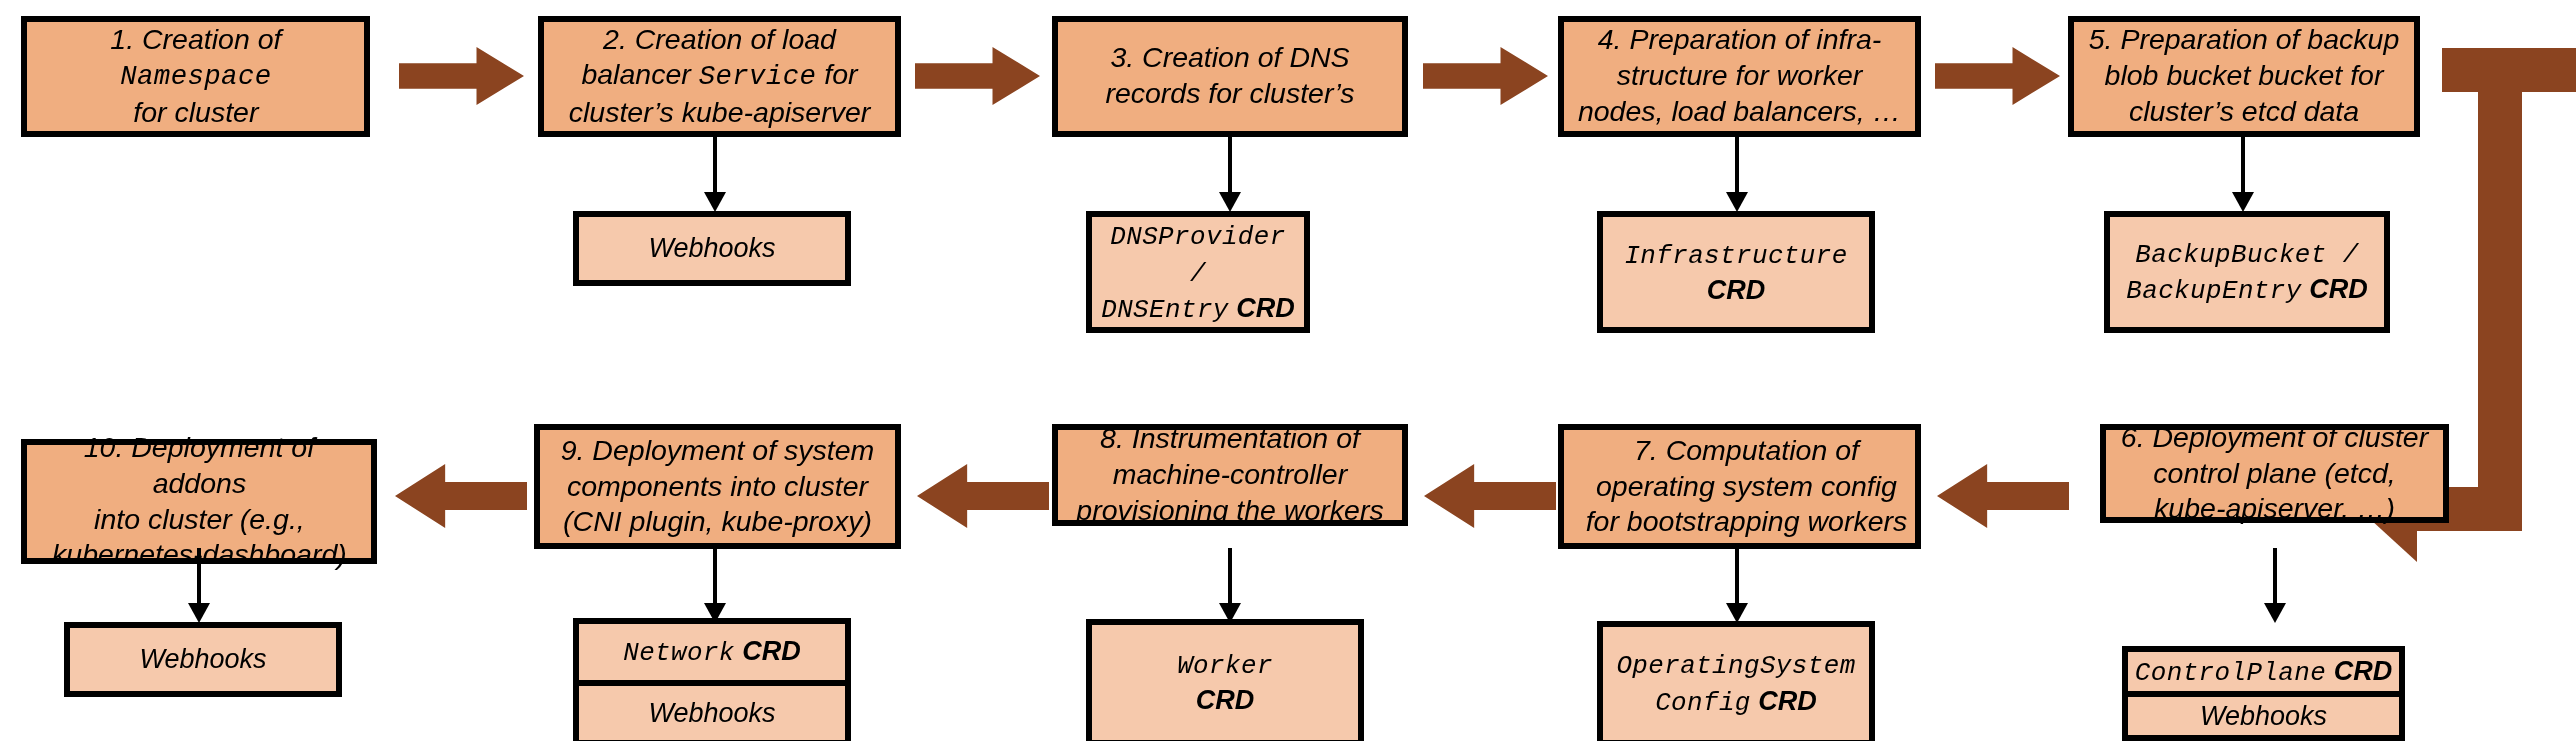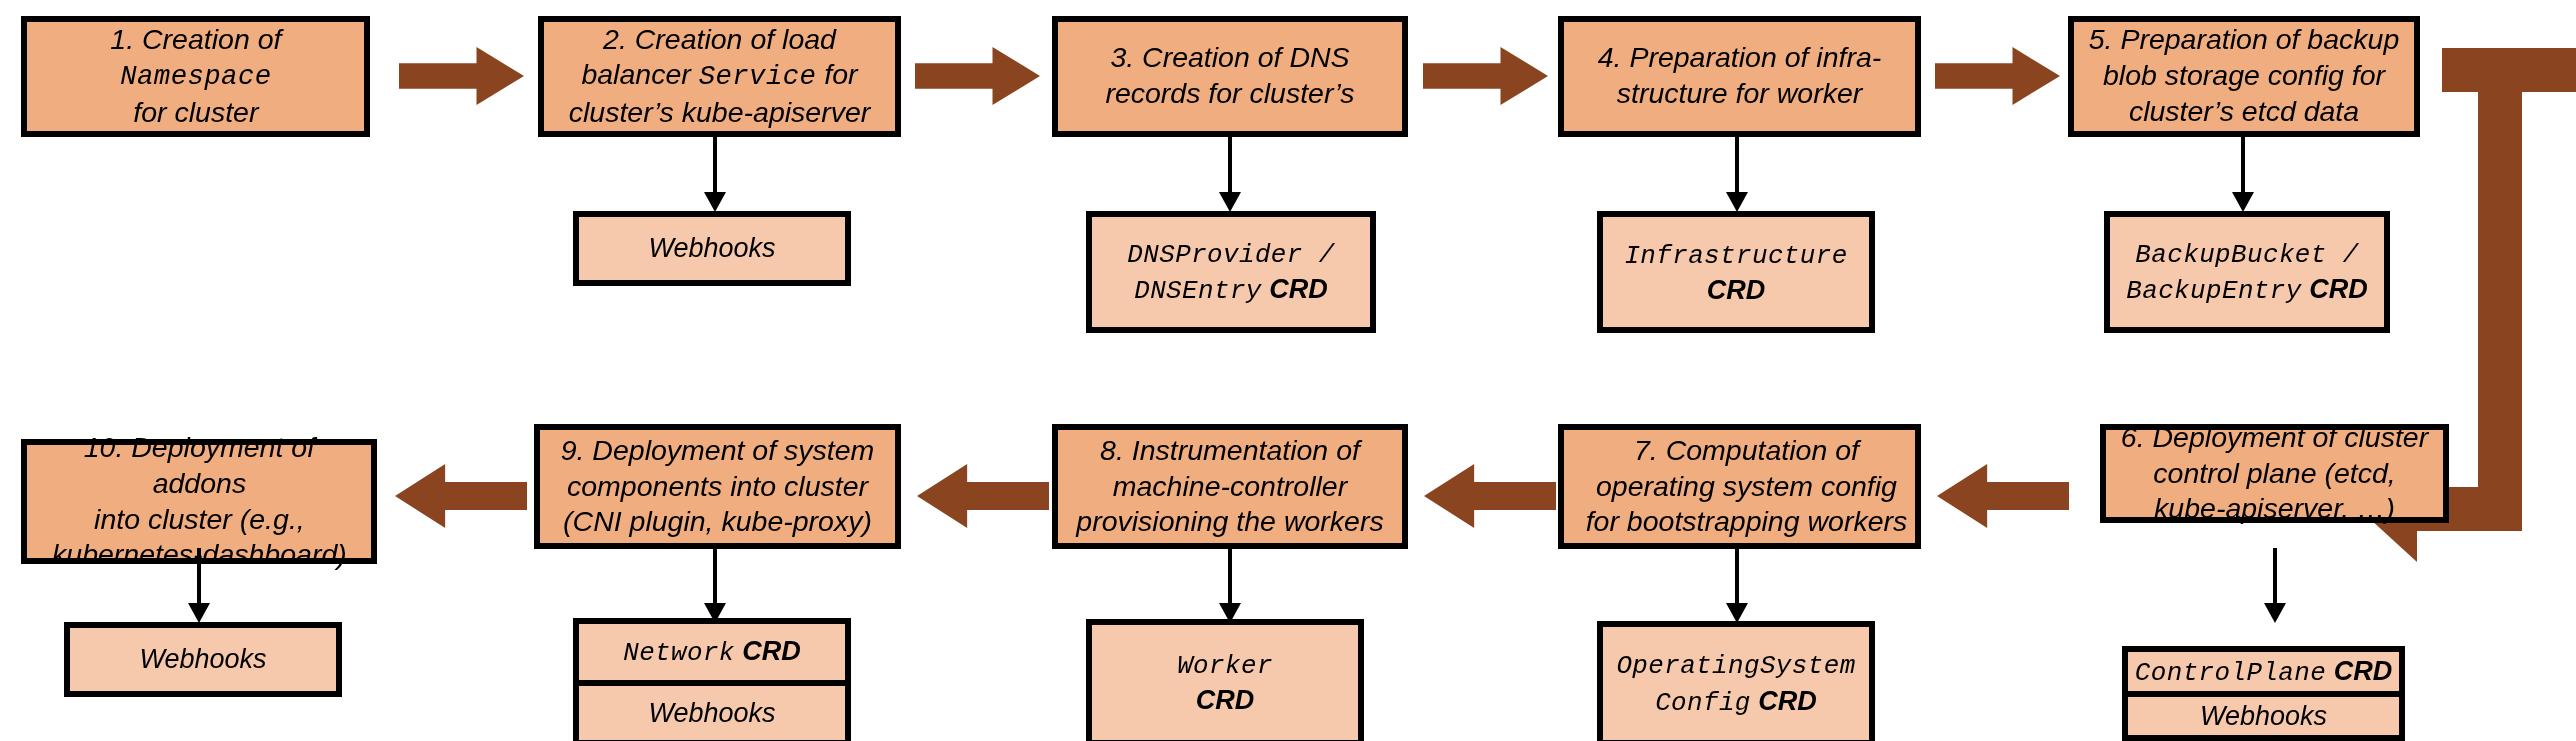--- a/index.html
+++ b/index.html
@@ -101,50 +101,51 @@
   <div class="step" style="left:1052px;top:15.7px;width:356px;height:121px;">
     <div class="txt">
         <div><span>3. Creation of DNS</span></div>
         <div><span>records for cluster’s</span></div>
       </div>
   </div>
   <div class="vconn" style="left:1216px;top:137px;width:28.5px;height:75px;">
     <div class="line"></div>
       <div class="head"></div>
   </div>
-  <div class="sub" style="left:1086px;top:211px;width:290px;height:122px;">
+  <div class="sub" style="left:1086px;top:211px;width:224px;height:122px;">
     <div class="cell">
         <div><span class="mono">DNSProvider /</span><br><span class="mono">DNSEntry</span><span class="sans-b"> CRD</span></div>
       </div>
   </div>
 
   <div class="barrow right" style="left:1423px;top:47px;width:125px;height:58px;"></div>
 
   <div class="step" style="left:1558px;top:15.7px;width:363px;height:121px;">
     <div class="txt">
         <div><span>4. Preparation of infra-</span></div>
         <div><span>structure for worker</span></div>
+        <div><span>nodes, load balancers, …</span></div>
       </div>
   </div>
   <div class="vconn" style="left:1723px;top:137px;width:28.5px;height:75px;">
     <div class="line"></div>
       <div class="head"></div>
   </div>
   <div class="sub" style="left:1597px;top:211px;width:278px;height:122px;">
     <div class="cell">
         <div><span class="mono">Infrastructure</span><br><span class="sans-b">CRD</span></div>
       </div>
   </div>
 
   <div class="barrow right" style="left:1935px;top:47px;width:125px;height:58px;"></div>
 
   <div class="step" style="left:2068px;top:15.7px;width:352px;height:121px;">
     <div class="txt">
         <div><span>5. Preparation of backup</span></div>
-        <div><span>blob storage config for</span></div>
+        <div><span>blob bucket bucket for</span></div>
         <div><span>cluster’s etcd data</span></div>
       </div>
   </div>
   <div class="vconn" style="left:2229px;top:137px;width:28.5px;height:75px;">
     <div class="line"></div>
       <div class="head"></div>
   </div>
   <div class="sub" style="left:2104px;top:211px;width:286px;height:122px;">
     <div class="cell">
         <div><span class="mono">BackupBucket /</span><br><span class="mono">BackupEntry</span><span class="sans-b"> CRD</span></div>
@@ -190,21 +191,21 @@
     <div class="cell">
         <div><span class="mono">Network</span><span class="sans-b"> CRD</span></div>
       </div>
     <div class="cell">
         <div><span>Webhooks</span></div>
       </div>
   </div>
 
   <div class="barrow left" style="left:917px;top:464px;width:132px;height:64px;"></div>
 
-  <div class="step" style="left:1052px;top:424px;width:356px;height:125px;text-align:center;">
+  <div class="step" style="left:1052px;top:424px;width:356px;height:102px;text-align:center;">
     <div class="txt">
         <div><span>8. Instrumentation of</span></div>
         <div><span>machine-controller</span></div>
         <div><span>provisioning the workers</span></div>
       </div>
   </div>
   <div class="vconn" style="left:1216px;top:548px;width:28.5px;height:75px;">
     <div class="line"></div>
       <div class="head"></div>
   </div>

